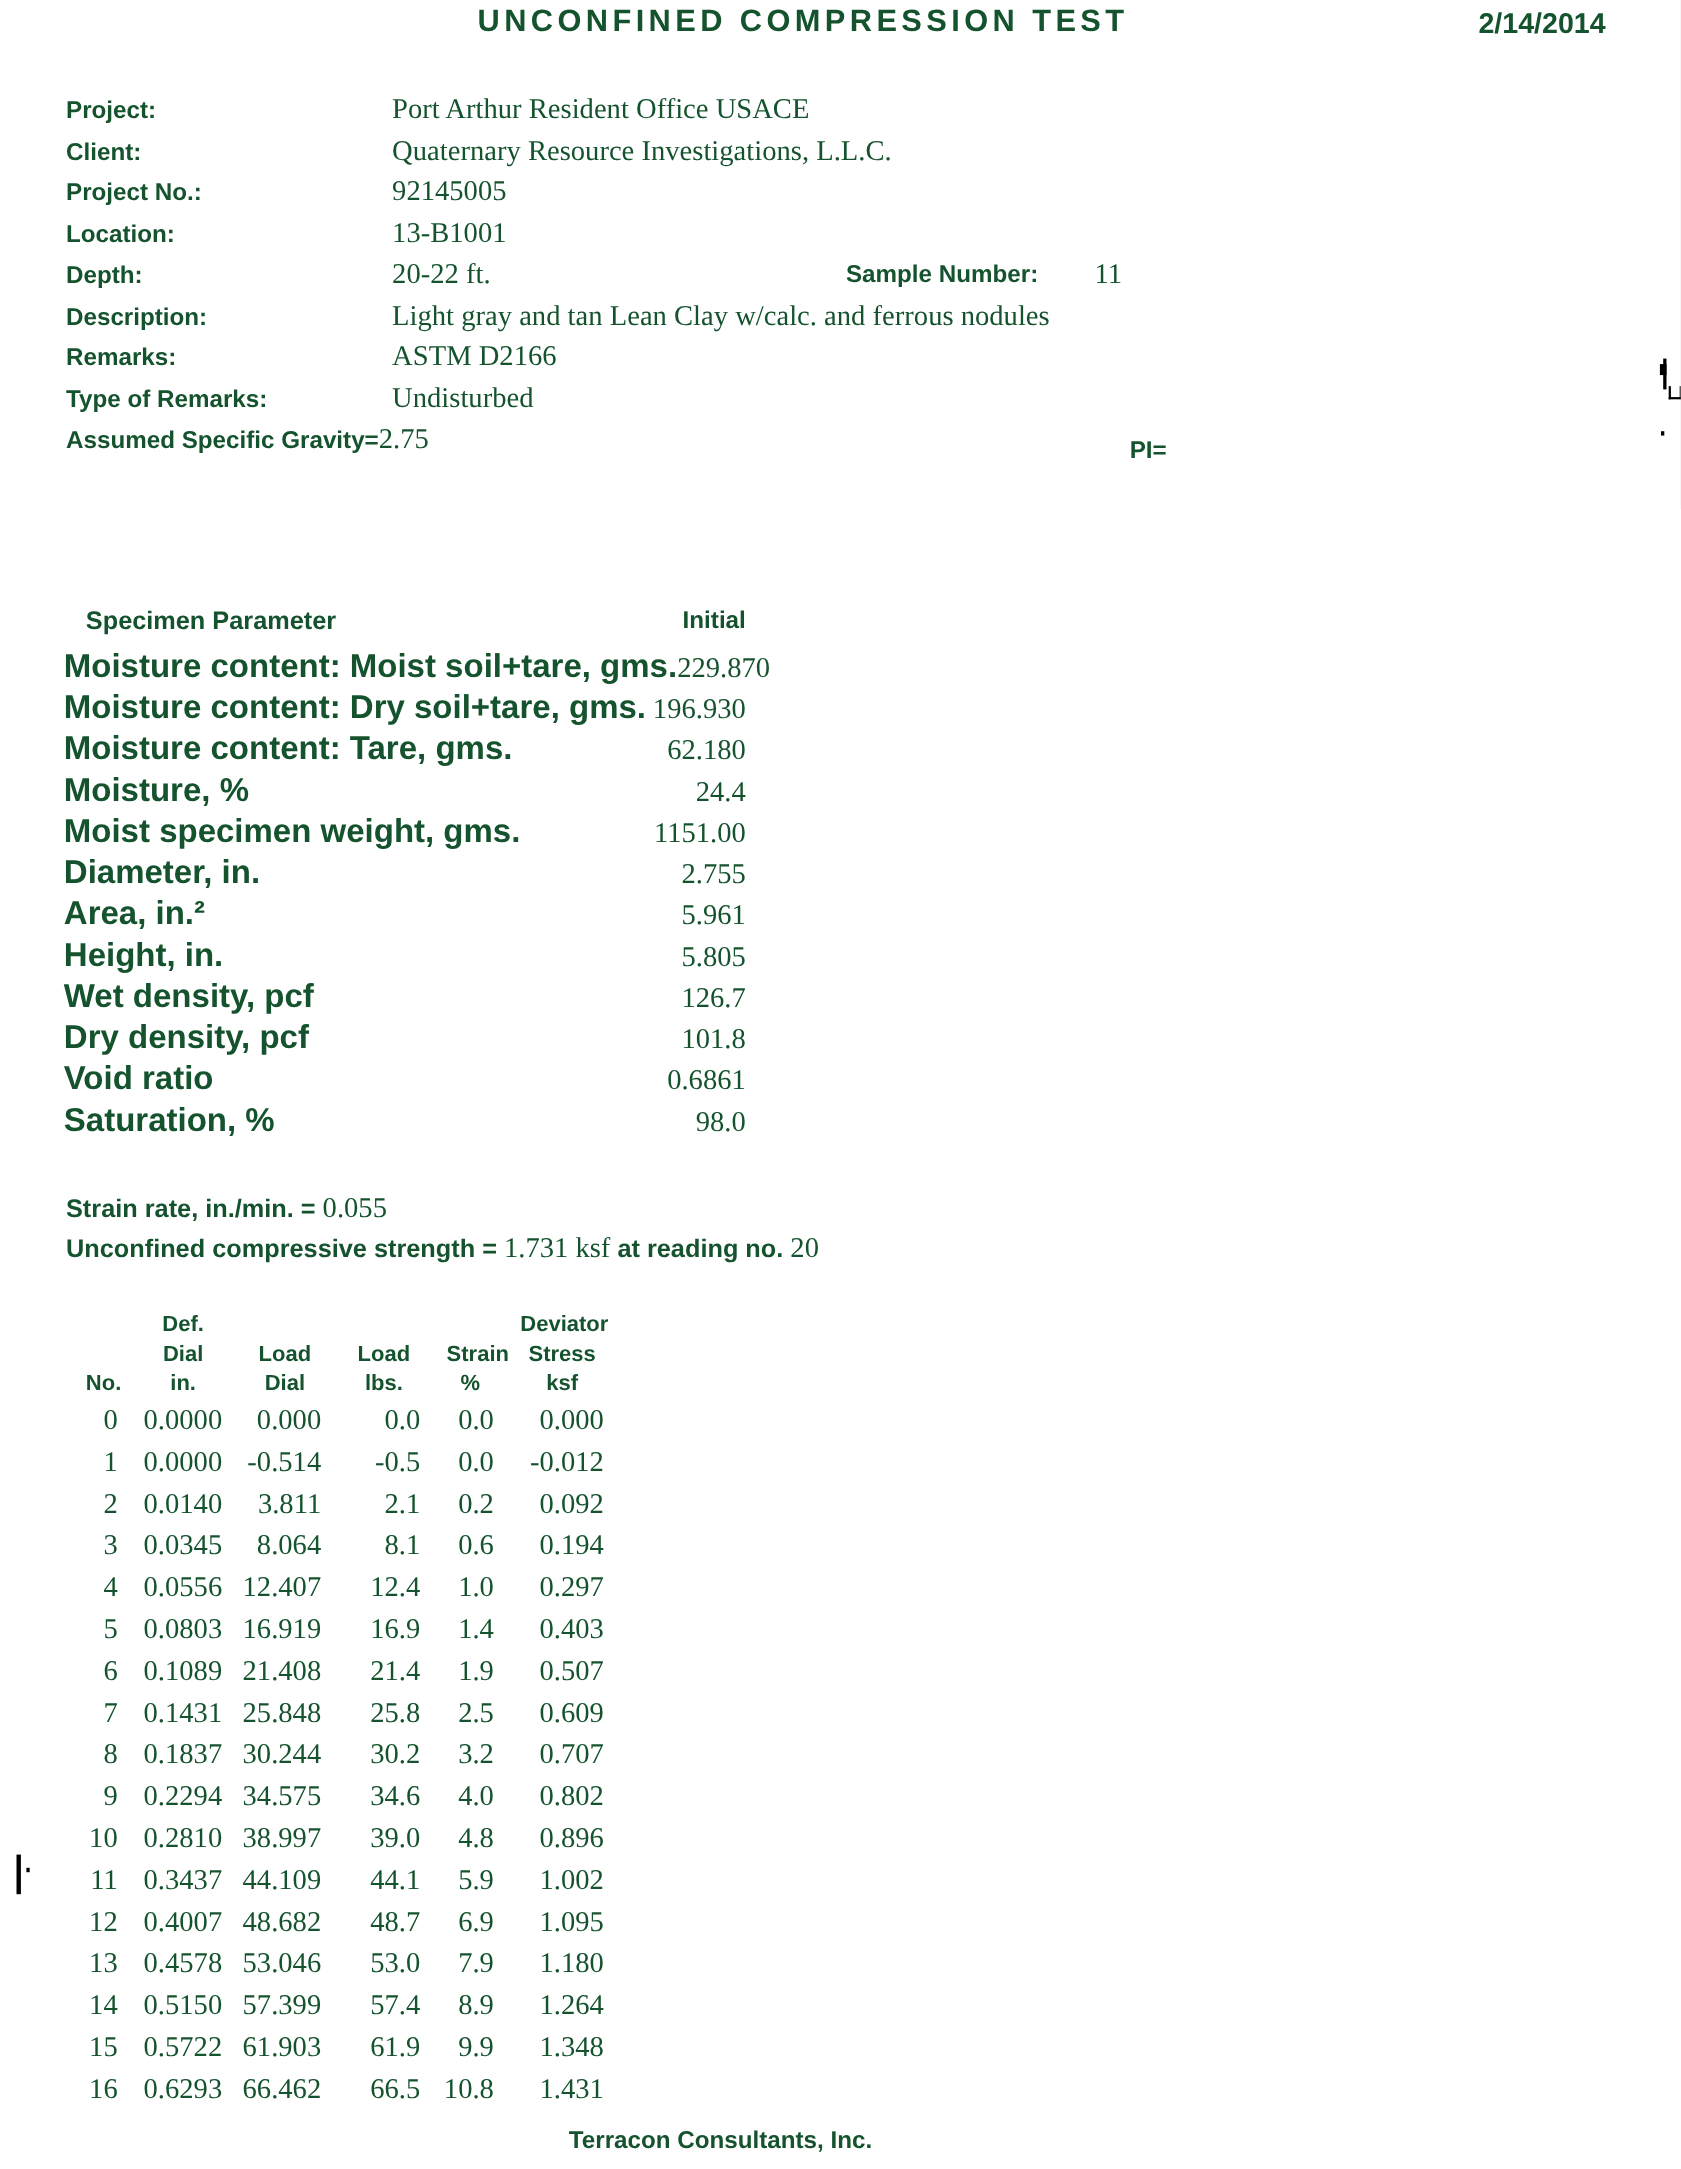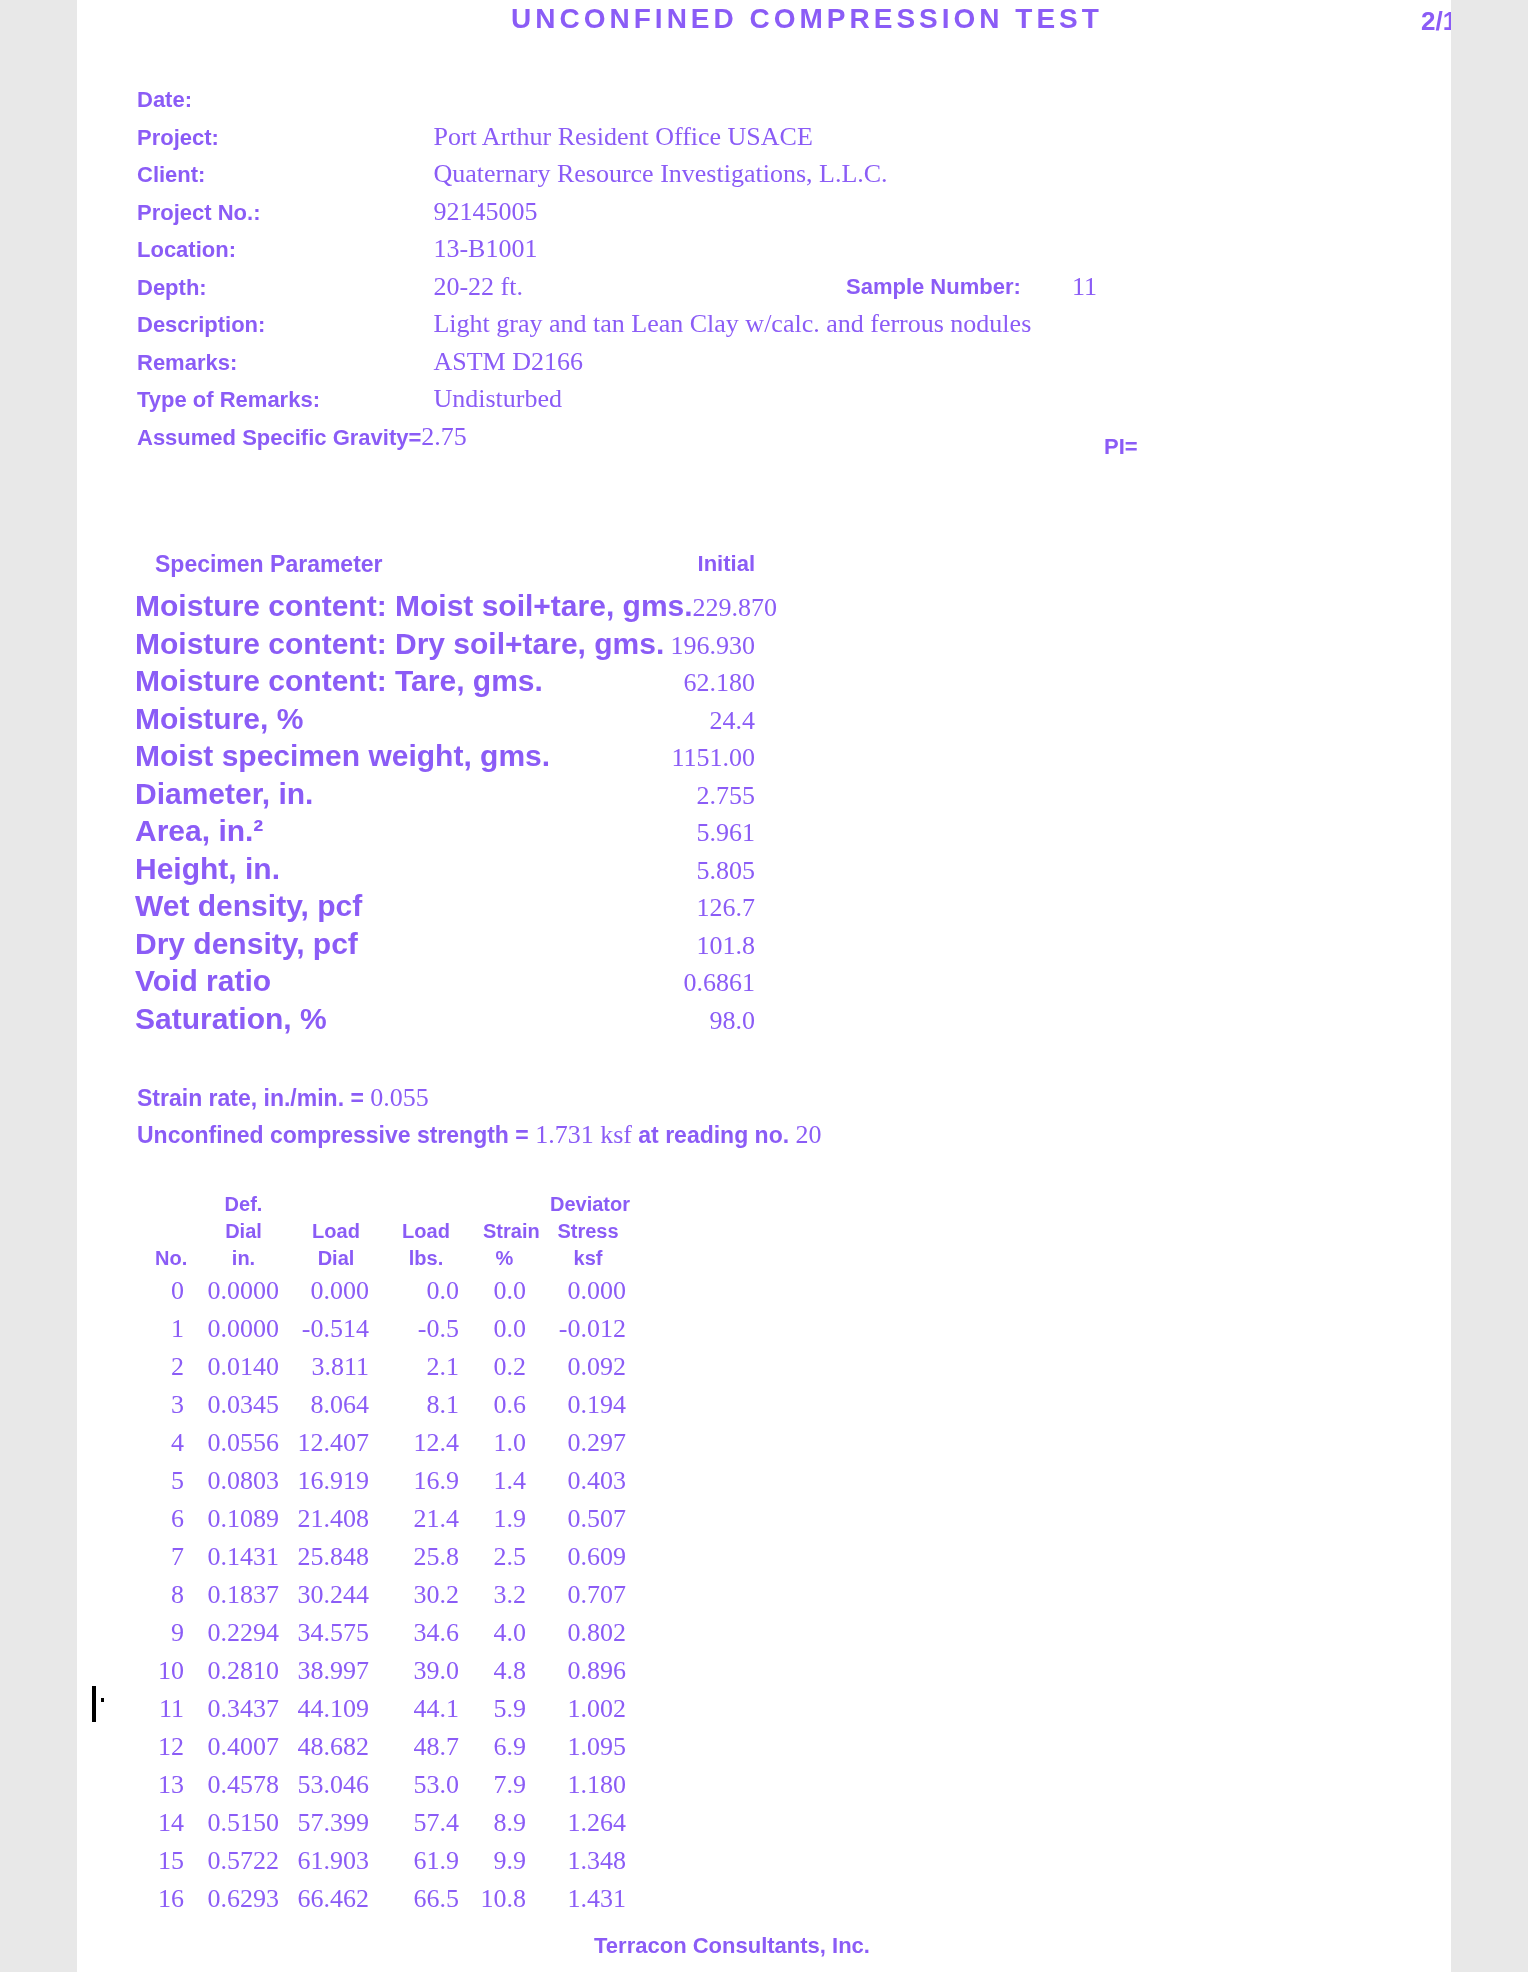--- a/index.html
+++ b/index.html
@@ -1,20 +1,20 @@
 <!DOCTYPE html>
 <html><head>
 <meta charset="utf-8">
 <style>
   html,body { margin:0; padding:0; background:#e8e8e8; }
   .page {
     position:relative;
-    width:1374px; height:1972px;
+    width:1528px; height:1972px;
     background:#ffffff;
-    color:#8b5cf6;
+    color:#14532d;
     font-family:"Liberation Sans", sans-serif;
     overflow:hidden;
     margin:0 auto;
   }
   .serif { font-family:"Liberation Serif", serif; font-weight:normal; }
 
   
   .title {
     position:absolute; top:3px; left:405px; width:650px;
     text-align:center;
@@ -90,24 +90,20 @@
 </style>
 </head>
 <body>
 
 <div class="page">
 
   <div class="title">UNCONFINED COMPRESSION TEST</div>
   <div class="doc-date">2/14/2014</div>
 
   <div class="info">
-    <div class="info-row">
-      <span class="info-label">Date:</span>
-      <span class="info-value"></span>
-    </div>
     <div class="info-row">
       <span class="info-label">Project:</span>
       <span class="info-value">Port Arthur Resident Office USACE</span>
     </div>
     <div class="info-row">
       <span class="info-label">Client:</span>
       <span class="info-value">Quaternary Resource Investigations, L.L.C.</span>
     </div>
     <div class="info-row">
       <span class="info-label">Project No.:</span>

